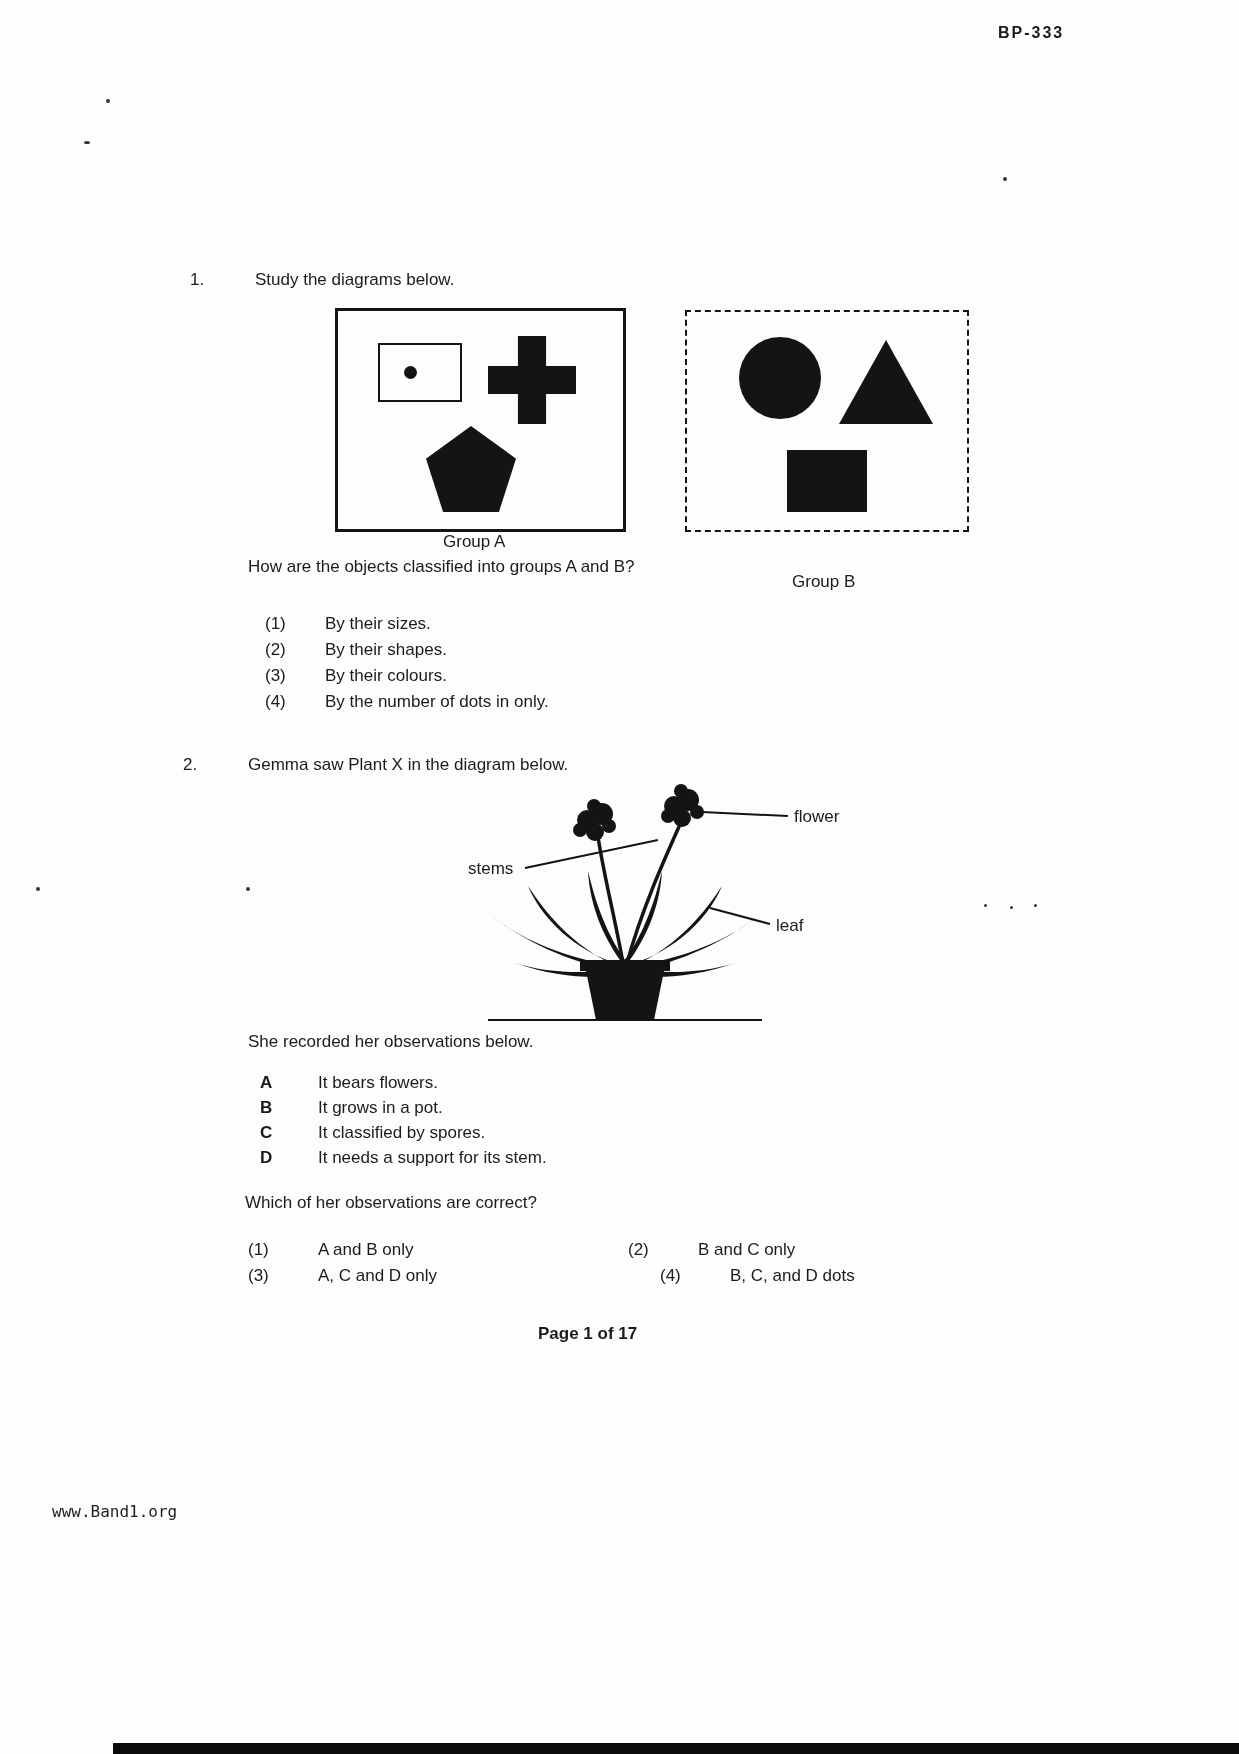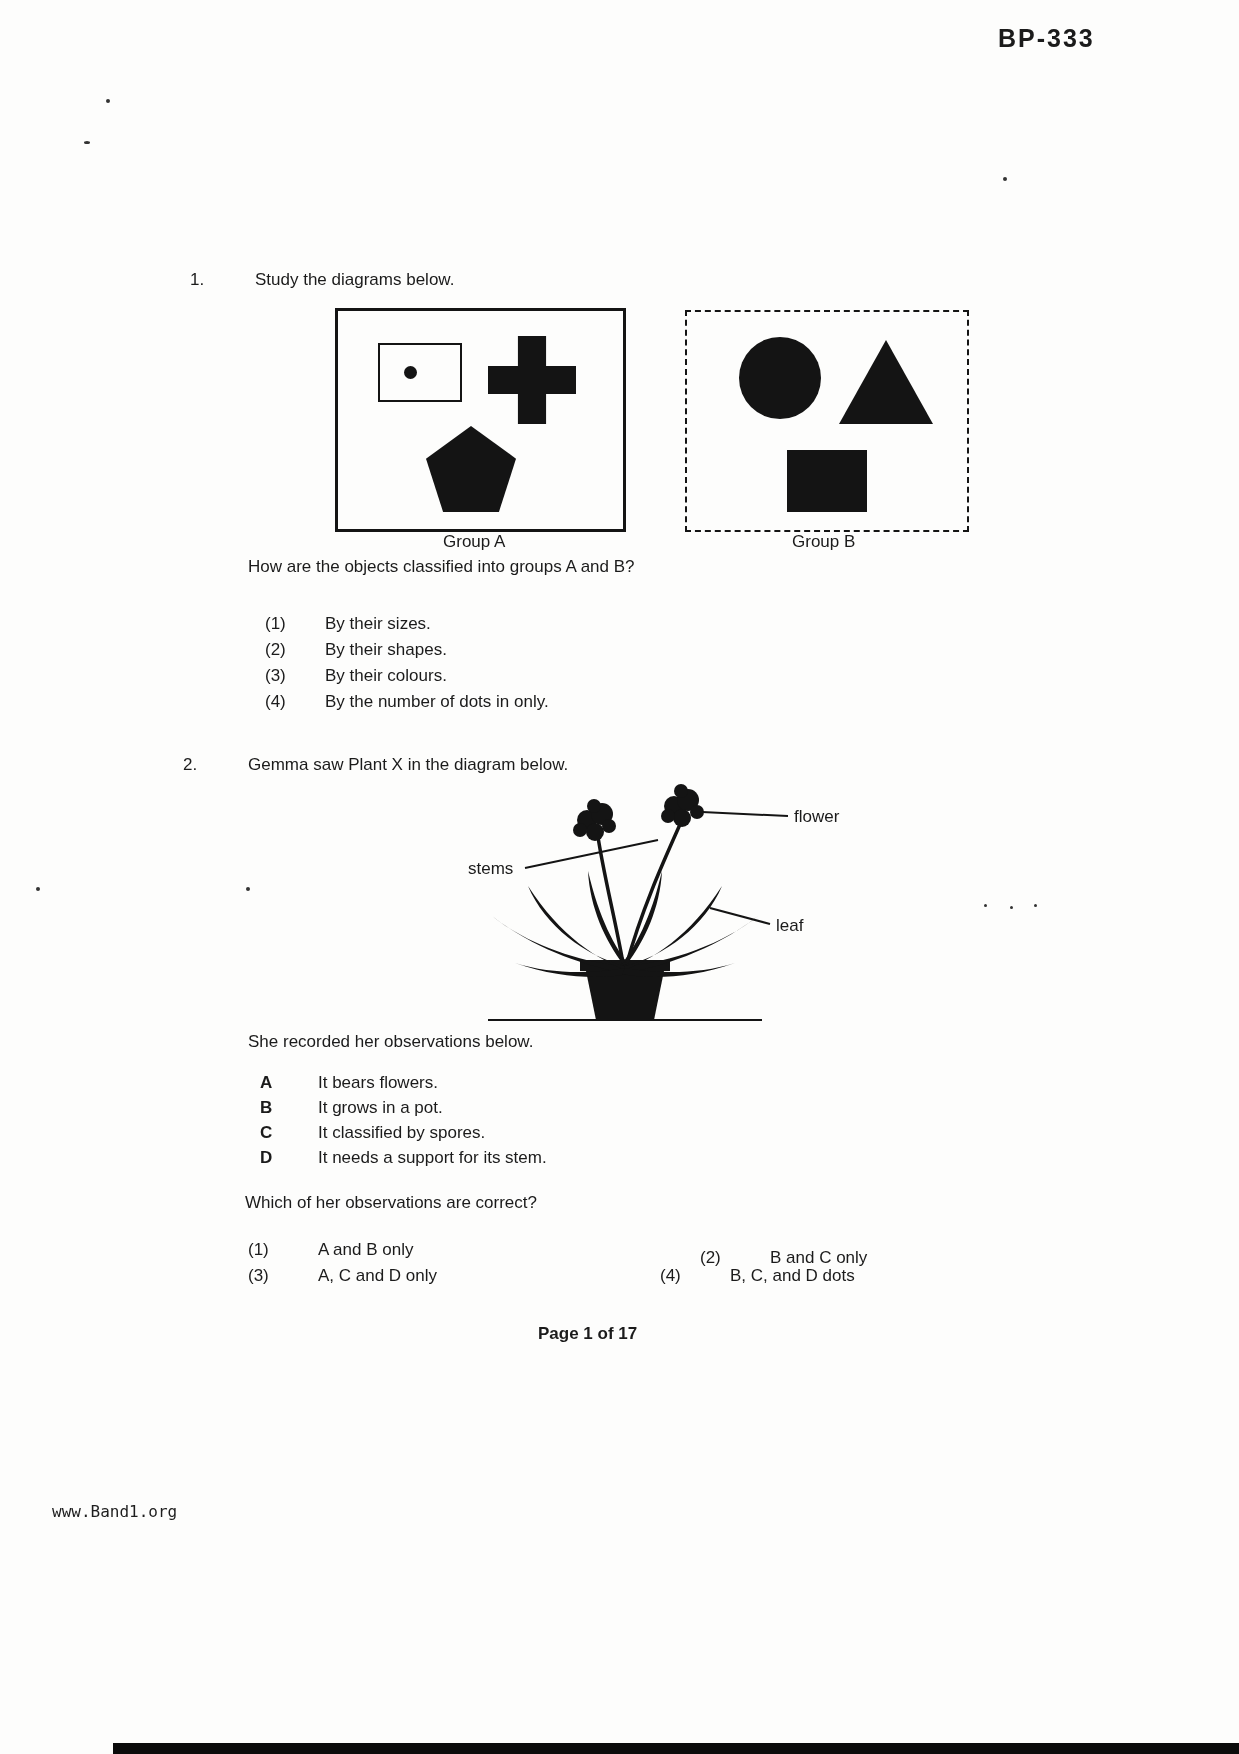--- a/index.html
+++ b/index.html
@@ -8,42 +8,42 @@
     width:1239px;height:1754px;
     background:#fdfdfc;
     font-family:"Liberation Sans",sans-serif;
     color:#1b1b1b;
     overflow:hidden;
     margin:0 auto;
   }
   .abs{position:absolute;}
   .txt{font-size:17px;line-height:1.2;color:#1b1b1b;}
 
-  .doc-code{left:998px;top:24px;font-size:25px;font-weight:700;letter-spacing:2px;}
+  .doc-code{left:998px;top:24px;font-size:16px;font-weight:700;letter-spacing:2px;}
   .section-title{left:193px;top:218px;font-size:18px;font-weight:700;text-decoration:underline;}
 
   
   .q1-num{left:190px;top:270px;}
   .q1-prompt{left:255px;top:270px;}
 
   .groupA-box{left:335px;top:308px;width:285px;height:218px;border:3px solid #141414;}
   .groupB-box{left:685px;top:310px;width:280px;height:218px;border:2px dashed #141414;}
   .shape{position:absolute;background:#141414;}
   .rect-dot{position:absolute;left:40px;top:32px;width:80px;height:55px;border:2px solid #141414;background:#fdfdfc;}
   .rect-dot .dot{position:absolute;left:24px;top:21px;width:13px;height:13px;border-radius:50%;background:#141414;}
   .cross{left:150px;top:25px;width:88px;height:88px;
     clip-path:polygon(34% 0%,66% 0%,66% 34%,100% 34%,100% 66%,66% 66%,66% 100%,34% 100%,34% 66%,0% 66%,0% 34%,34% 34%);}
   .pentagon{left:88px;top:115px;width:90px;height:86px;
     clip-path:polygon(50% 0%,100% 38%,81% 100%,19% 100%,0% 38%);}
   .circle{left:52px;top:25px;width:82px;height:82px;border-radius:50%;}
   .triangle{left:152px;top:28px;width:94px;height:84px;clip-path:polygon(50% 0,100% 100%,0 100%);}
   .square{left:100px;top:138px;width:80px;height:62px;}
 
   .groupA-label{left:443px;top:532px;}
-  .groupB-label{left:792px;top:532px;text-align:center;}
+  .groupB-label{left:792px;top:572px;text-align:center;}
 
   .q1-question{left:248px;top:557px;}
   .opt-num{display:inline-block;width:60px;}
   .q1-opt1{left:265px;top:614px;}
   .q1-opt2{left:265px;top:640px;}
   .q1-opt3{left:265px;top:666px;}
   .q1-opt4{left:265px;top:692px;}
 
   
   .q2-num{left:183px;top:755px;}
@@ -52,21 +52,21 @@
 
   .q2-recorded{left:248px;top:1032px;}
   .obs-letter{display:inline-block;width:58px;font-weight:700;}
   .obs-a{left:260px;top:1073px;}
   .obs-b{left:260px;top:1098px;}
   .obs-c{left:260px;top:1123px;}
   .obs-d{left:260px;top:1148px;}
 
   .q2-question{left:245px;top:1193px;}
   .q2-o1{left:248px;top:1240px;}
-  .q2-o2{left:700px;top:1240px;margin-top:8px;}
+  .q2-o2{left:628px;top:1240px;}
   .q2-o3{left:248px;top:1266px;}
   .q2-o4{left:660px;top:1266px;}
   .opt-num2{display:inline-block;width:70px;}
 
   .page-indicator{left:538px;top:1324px;font-weight:700;}
 
   .footer-site{left:52px;top:1502px;font-family:"DejaVu Sans Mono",monospace;font-size:16px;color:#1e1e1e;}
   .bottom-bar{left:113px;right:0;bottom:0;height:11px;background:#0b0b0b;}
 
   .speck{position:absolute;background:#333;border-radius:50%;width:4px;height:4px;}

